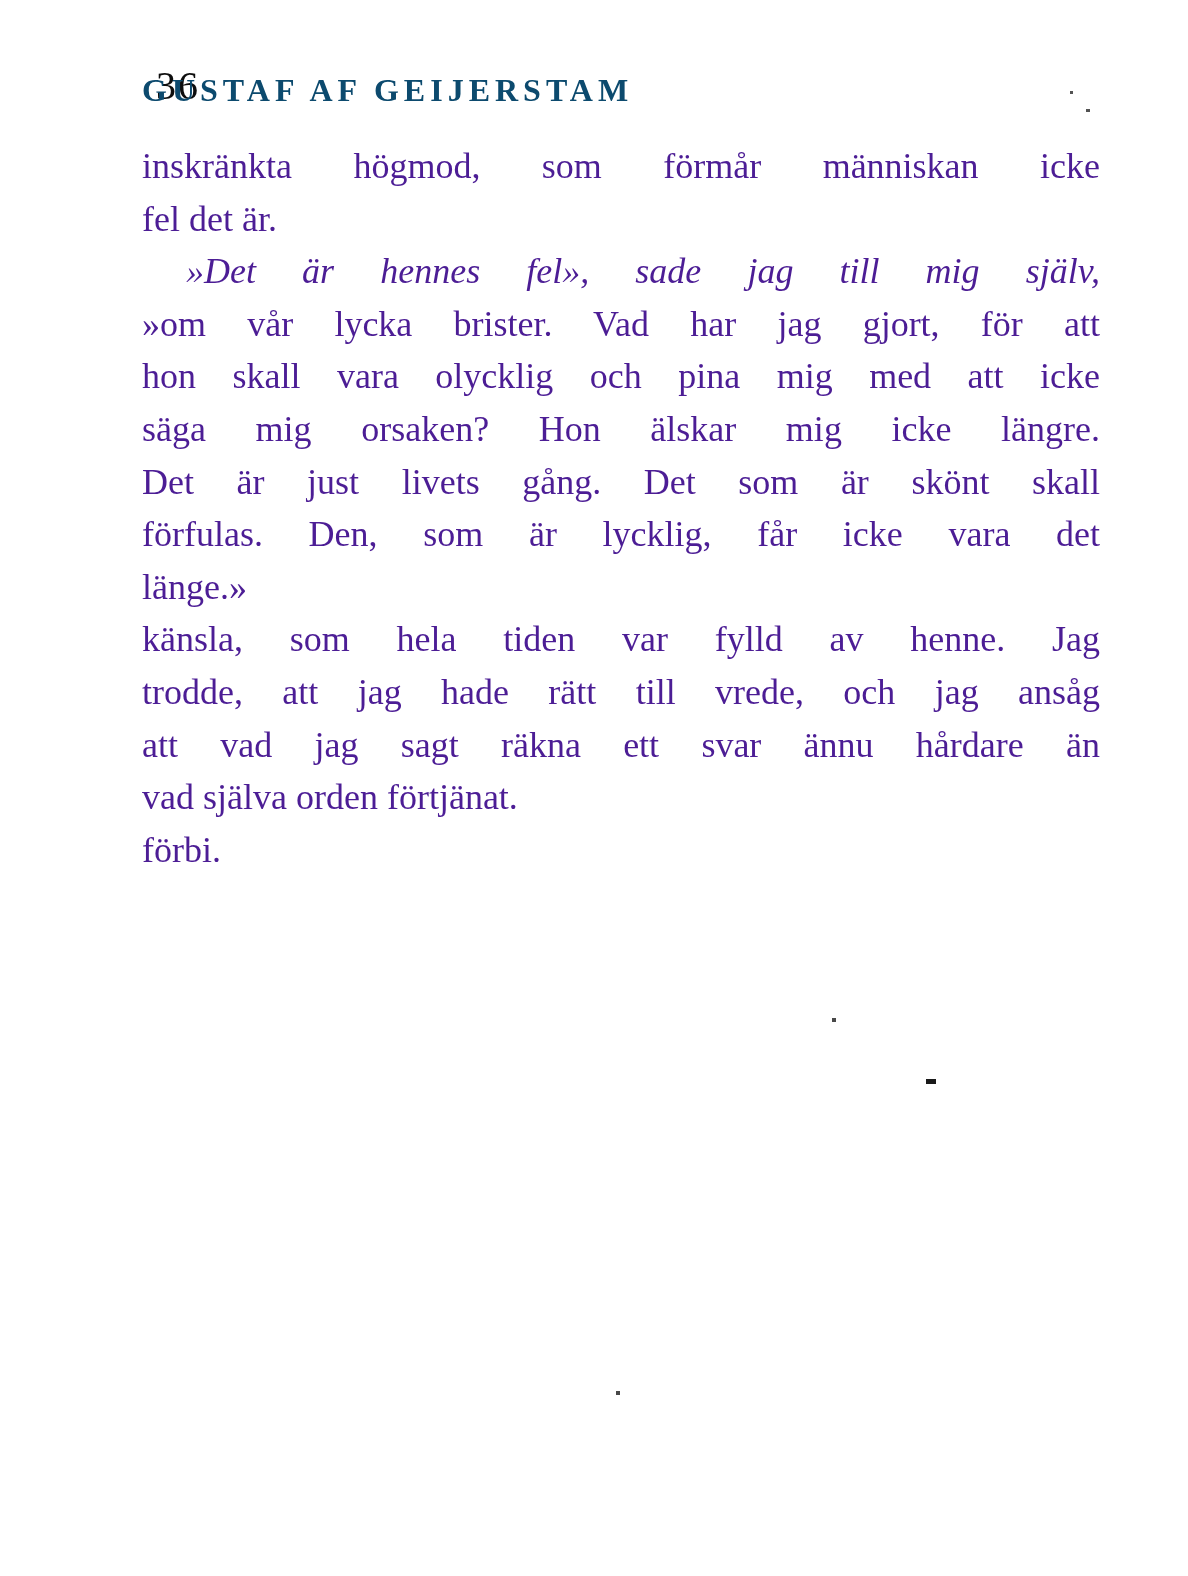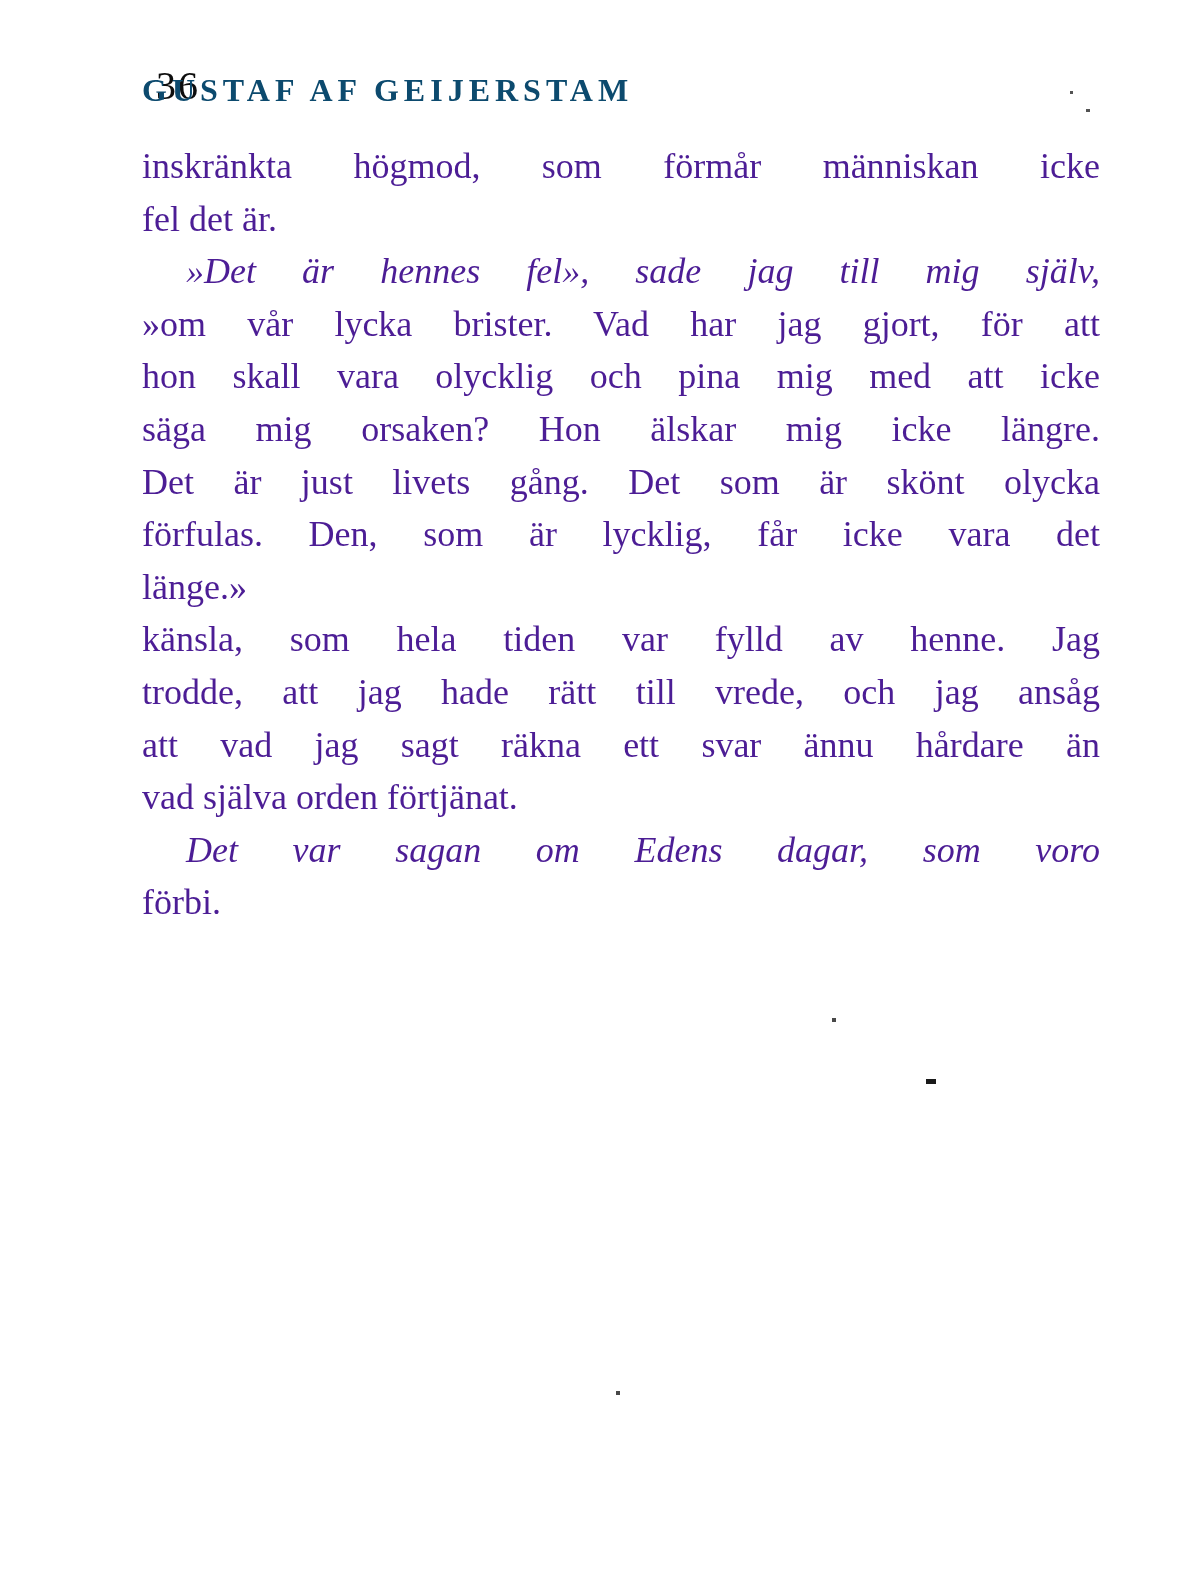--- a/index.html
+++ b/index.html
@@ -83,34 +83,33 @@
     <div class="paragraph">
       <div class="line">inskränkta högmod, som förmår människan icke</div>
       <div class="line para-end">fel det är.</div>
     </div>
 
     <div class="paragraph">
       <div class="line indent">»Det är hennes fel», sade jag till mig själv,</div>
       <div class="line">»om vår lycka brister. Vad har jag gjort, för att</div>
       <div class="line">hon skall vara olycklig och pina mig med att icke</div>
       <div class="line">säga mig orsaken? Hon älskar mig icke längre.</div>
-      <div class="line">Det är just livets gång. Det som är skönt olycka</div>
+      <div class="line">Det är just livets gång. Det som är skönt skall</div>
       <div class="line">förfulas. Den, som är lycklig, får icke vara det</div>
       <div class="line para-end">länge.»</div>
     </div>
 
     <div class="paragraph">
       <div class="line">känsla, som hela tiden var fylld av henne. Jag</div>
       <div class="line">trodde, att jag hade rätt till vrede, och jag ansåg</div>
       <div class="line">att vad jag sagt räkna ett svar ännu hårdare än</div>
       <div class="line para-end">vad själva orden förtjänat.</div>
     </div>
 
     <div class="paragraph">
-      <div class="line indent">Det var sagan om Edens dagar, som voro</div>
       <div class="line para-end">förbi.</div>
     </div>
 
   </div>
 
   <div class="speck s1"></div>
   <div class="speck s2"></div>
   <div class="speck s3"></div>
   <div class="speck s4"></div>
   <div class="speck s5"></div>

